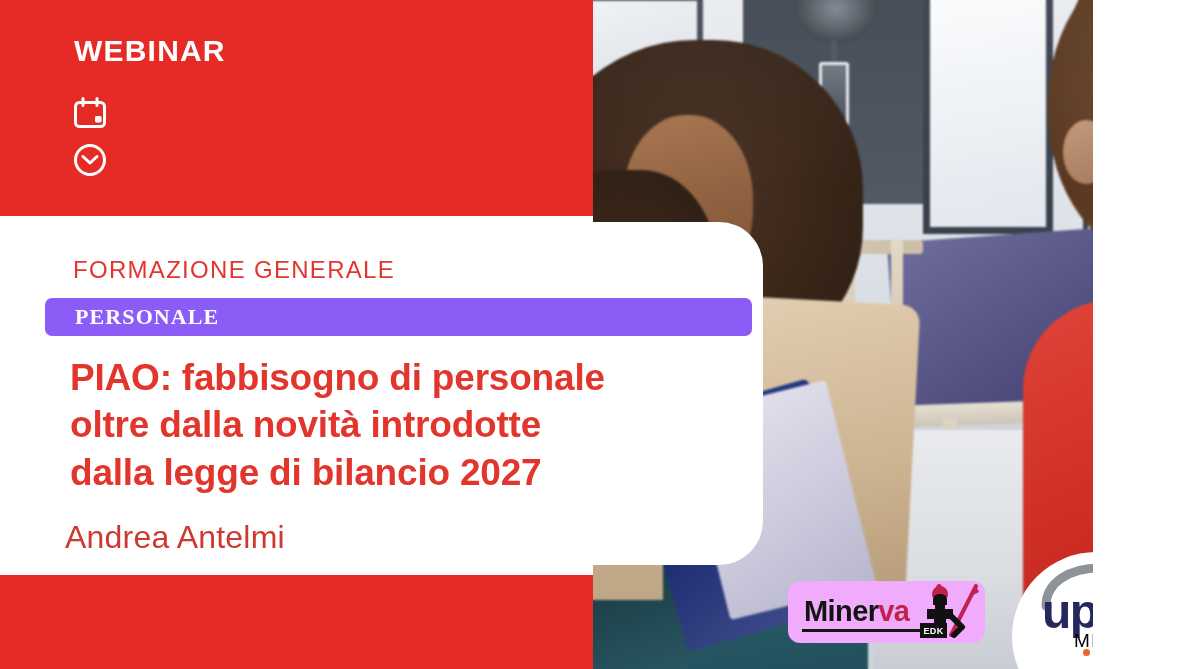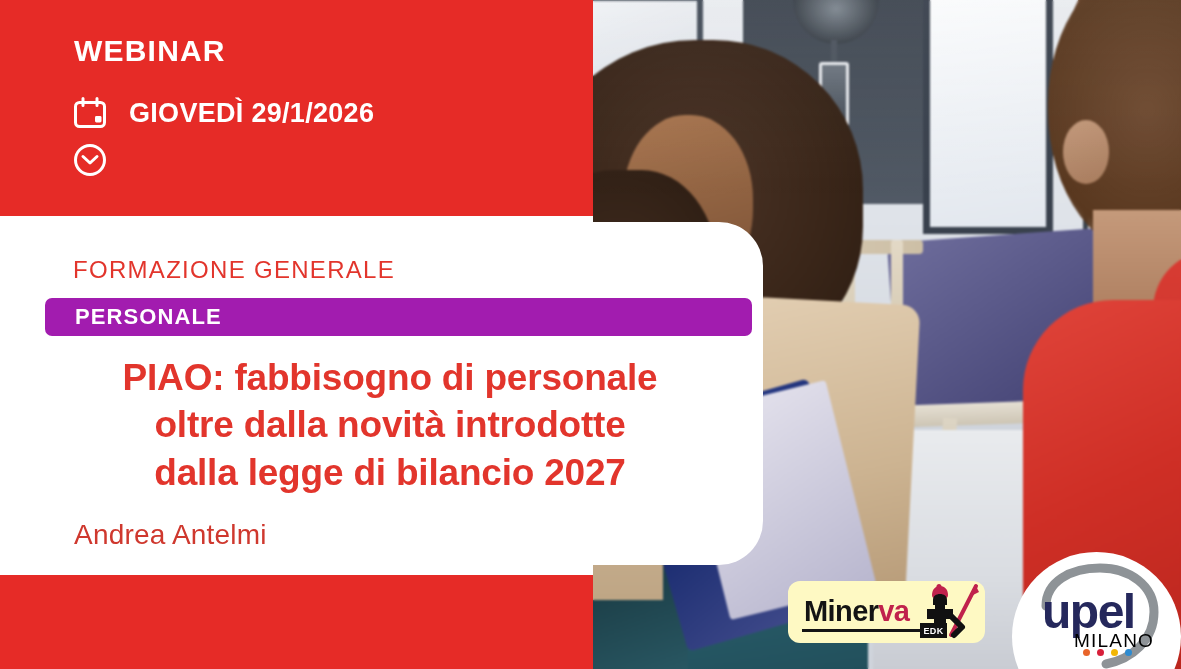--- a/index.html
+++ b/index.html
@@ -5,21 +5,21 @@
 <style>
   * { margin:0; padding:0; box-sizing:border-box; }
   html,body { width:1181px; height:669px; overflow:hidden; }
   body {
     font-family:"Liberation Sans", sans-serif;
     background:#ffffff;
     position:relative;
   }
   #banner {
     position:absolute; left:0; top:0;
-    width:1181px; height:669px;
+    width:1093px; height:669px;
     overflow:hidden;
     background:#ffffff;
   }
 
   
   .photo {
     position:absolute; left:593px; top:0;
     width:588px; height:669px;
     overflow:hidden;
     background:#cfd4dc;
@@ -244,45 +244,45 @@
     border-radius:0 44px 44px 0;
   }
   .cat {
     position:absolute; left:73px; top:34px;
     font-size:24px; color:#E2352C; letter-spacing:1.3px;
     font-weight:normal;
   }
   .badge {
     position:absolute; left:45px; top:76px;
     width:707px; height:38px;
-    background:#a21caf;
+    background:#8b5cf6;
     border-radius:7px;
-    display:flex; align-items:center;
+    display:flex; align-items:center;font-family:Liberation Serif, serif;
   }
   .badge-text {
     margin-left:30px;
     font-size:22px; font-weight:bold; color:#ffffff; letter-spacing:1.1px;
   }
   .title {
     position:absolute; left:70px; top:132px;
     width:640px;
     font-size:37px; font-weight:bold; color:#E2352C;
     line-height:1.28; letter-spacing:-.2px;
   }
-  .title div { white-space:nowrap;text-align:center; }
+  .title div { white-space:nowrap; }
   .speaker {
-    position:absolute; left:74px; top:297px;
-    font-size:28px; color:#CF382E; font-weight:normal; letter-spacing:.2px;
+    position:absolute; left:65px; top:297px;
+    font-size:32px; color:#CF382E; font-weight:normal; letter-spacing:.2px;
   }
 
   
   .minerva {
     position:absolute; left:788px; top:581px;
     width:197px; height:62px;
-    background:#fef9c3;
+    background:#f0abfc;
     border-radius:12px;
     overflow:hidden;
   }
   .min-word {
     position:absolute; left:16px; top:14px;
     font-size:29px; font-weight:bold; letter-spacing:-.6px;
     color:#141414;
   }
   .min-word .va { color:#C0224C; }
   .min-underline {
@@ -378,21 +378,20 @@
   <div class="kicker">WEBINAR</div>
 
   <div class="meta-row meta-date">
     <span class="ico">
       <svg viewBox="0 0 36 36" width="36" height="36" fill="none">
         <rect x="3.5" y="7.5" width="29" height="24" rx="4" stroke="#fff" stroke-width="3"></rect>
         <path d="M11 3.5v7M25 3.5v7" stroke="#fff" stroke-width="3" stroke-linecap="round"></path>
         <rect x="23" y="21" width="6.5" height="6.5" rx="1.4" fill="#fff"></rect>
       </svg>
     </span>
-    <span class="meta-text">GIOVEDÌ 29/1/2026</span>
   </div>
 
   <div class="meta-row meta-time">
     <span class="ico">
       <svg viewBox="0 0 36 36" width="36" height="36" fill="none">
         <circle cx="18" cy="18" r="14.5" stroke="#fff" stroke-width="3"></circle>
         <path d="M11 14.5 18 21l7-6.5" stroke="#fff" stroke-width="3" stroke-linecap="round" stroke-linejoin="round"></path>
       </svg>
     </span>
   </div>

